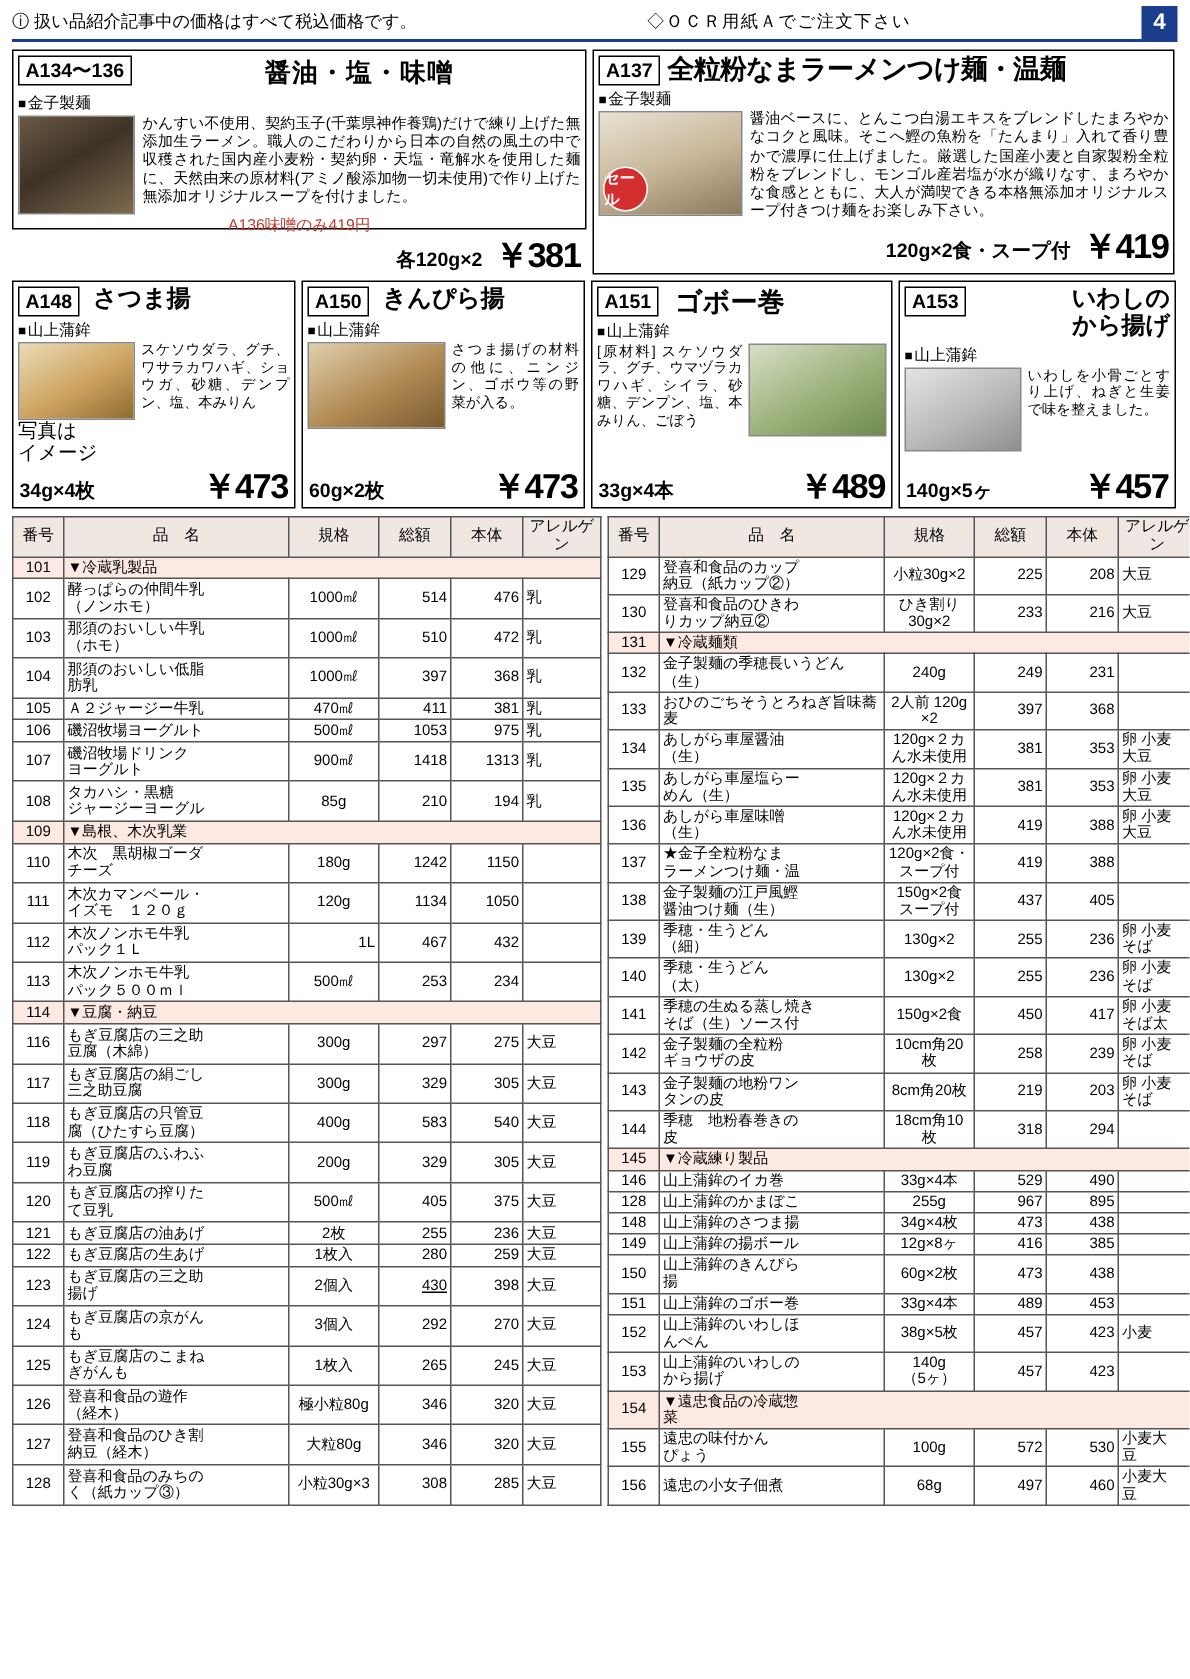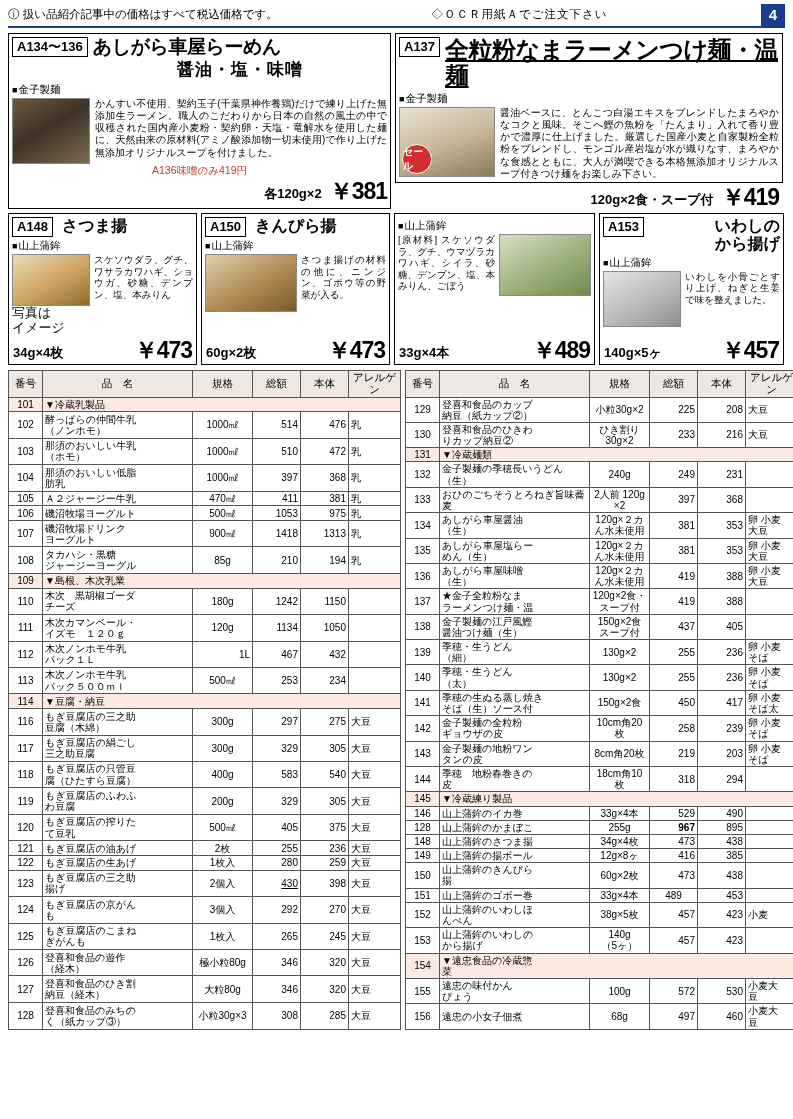--- a/index.html
+++ b/index.html
@@ -200,45 +200,44 @@
 
   <div class="topbar">
     <span class="note">ⓘ&nbsp;</span>
     <span class="note">扱い品紹介記事中の価格はすべて税込価格です。</span>
     <span class="center">◇ＯＣＲ用紙Ａでご注文下さい</span>
     <span class="pagenum">4</span>
   </div>
 
   <div class="row-panels">
 
-    <div class="panel" style="width:383px;height:176px;">
+    <div class="panel" style="width:383px;height:120px;">
       <div class="p-head">
         <span class="code">A134〜136</span>
         <div style="flex:1;">
-          <div class="title-big">あしがら車屋らーめん</div>
           <div class="title-sub">醤油・塩・味噌</div>
         </div>
       </div>
       <div class="maker">金子製麺</div>
       <div style="display:flex;gap:5px;">
         <div class="photo pack" style="width:78px;height:66px;"></div>
         <div class="desc" style="flex:1;">かんすい不使用、契約玉子(千葉県神作養鶏)だけで練り上げた無添加生ラーメン。職人のこだわりから日本の自然の風土の中で収穫された国内産小麦粉・契約卵・天塩・竜解水を使用した麺に、天然由来の原材料(アミノ酸添加物一切未使用)で作り上げた無添加オリジナルスープを付けました。</div>
       </div>
       <div class="note-red">A136味噌のみ419円</div>
       <div class="price-row">
         <span class="spec">各120g×2</span>
         <span class="price">￥381</span>
       </div>
     </div>
 
     <div class="panel" style="width:388px;height:150px;">
       <div class="p-head">
         <span class="code">A137</span>
         <div style="flex:1;">
-          <div class="title-big" style="font-size:24px;text-decoration:underline;">全粒粉なまラーメンつけ麺・温麺</div>
+          <div class="title-big" style="font-size:18px;">全粒粉なまラーメンつけ麺・温麺</div>
         </div>
       </div>
       <div class="maker">金子製麺</div>
       <div style="display:flex;gap:5px;">
         <div class="photo noodle" style="width:96px;height:70px;position:relative;">
           <span class="sale-badge" style="left:2px;bottom:2px;">セール</span>
         </div>
         <div class="desc" style="flex:1;">醤油ベースに、とんこつ白湯エキスをブレンドしたまろやかなコクと風味。そこへ鰹の魚粉を「たんまり」入れて香り豊かで濃厚に仕上げました。厳選した国産小麦と自家製粉全粒粉をブレンドし、モンゴル産岩塩が水が織りなす、まろやかな食感とともに、大人が満喫できる本格無添加オリジナルスープ付きつけ麺をお楽しみ下さい。</div>
       </div>
       <div class="price-row" style="margin-top:6px;">
@@ -280,20 +279,24 @@
         <div class="photo brown" style="width:92px;height:58px;"></div>
         <div class="desc" style="flex:1;font-size:9.5px;">さつま揚げの材料の他に、ニンジン、ゴボウ等の野菜が入る。</div>
       </div>
       <div class="price-row" style="position:absolute;bottom:2px;right:4px;left:4px;">
         <span class="spec" style="margin-right:auto;">60g×2枚</span>
         <span class="price">￥473</span>
       </div>
     </div>
 
     <div class="panel" style="width:201px;height:152px;">
+      <div class="p-head">
+        <span class="code">A151</span>
+        <div class="title-mid" style="margin-left:6px;font-size:18px;">ゴボー巻</div>
+      </div>
       <div class="maker">山上蒲鉾</div>
       <div style="display:flex;gap:4px;">
         <div class="desc" style="flex:1;font-size:9.5px;">[原材料] スケソウダラ、グチ、ウマヅラカワハギ、シイラ、砂糖、デンプン、塩、本みりん、ごぼう</div>
         <div class="photo green" style="width:92px;height:62px;"></div>
       </div>
       <div class="price-row" style="position:absolute;bottom:2px;right:4px;left:4px;">
         <span class="spec" style="margin-right:auto;">33g×4本</span>
         <span class="price">￥489</span>
       </div>
     </div>
@@ -745,21 +748,21 @@
             <td class="" style="white-space: pre-line;">山上蒲鉾のイカ巻</td>
             <td class="no" style="white-space: pre-line;">33g×4本</td>
             <td class="num" style="white-space: pre-line;">529</td>
             <td class="num" style="white-space: pre-line;">490</td>
             <td class="alrg" style="white-space: pre-line;"></td>
           </tr>
           <tr>
             <td class="no" style="white-space: pre-line;">128</td>
             <td class="" style="white-space: pre-line;">山上蒲鉾のかまぼこ</td>
             <td class="no" style="white-space: pre-line;">255g</td>
-            <td class="num" style="white-space: pre-line; font-weight: bold;">967</td>
+            <td class="num" style="white-space: pre-line;">967</td>
             <td class="num" style="white-space: pre-line;">895</td>
             <td class="alrg" style="white-space: pre-line;"></td>
           </tr>
           <tr>
             <td class="no" style="white-space: pre-line;">148</td>
             <td class="" style="white-space: pre-line;">山上蒲鉾のさつま揚</td>
             <td class="no" style="white-space: pre-line;">34g×4枚</td>
             <td class="num" style="white-space: pre-line;">473</td>
             <td class="num" style="white-space: pre-line;">438</td>
             <td class="alrg" style="white-space: pre-line;"></td>
@@ -778,21 +781,21 @@
 揚</td>
             <td class="no" style="white-space: pre-line;">60g×2枚</td>
             <td class="num" style="white-space: pre-line;">473</td>
             <td class="num" style="white-space: pre-line;">438</td>
             <td class="alrg" style="white-space: pre-line;"></td>
           </tr>
           <tr>
             <td class="no" style="white-space: pre-line;">151</td>
             <td class="" style="white-space: pre-line;">山上蒲鉾のゴボー巻</td>
             <td class="no" style="white-space: pre-line;">33g×4本</td>
-            <td class="num" style="white-space: pre-line; text-align: center;">489</td>
+            <td class="num" style="white-space: pre-line;">489</td>
             <td class="num" style="white-space: pre-line;">453</td>
             <td class="alrg" style="white-space: pre-line;"></td>
           </tr>
           <tr>
             <td class="no" style="white-space: pre-line;">152</td>
             <td class="" style="white-space: pre-line;">山上蒲鉾のいわしほ
 んぺん</td>
             <td class="no" style="white-space: pre-line;">38g×5枚</td>
             <td class="num" style="white-space: pre-line;">457</td>
             <td class="num" style="white-space: pre-line;">423</td>

